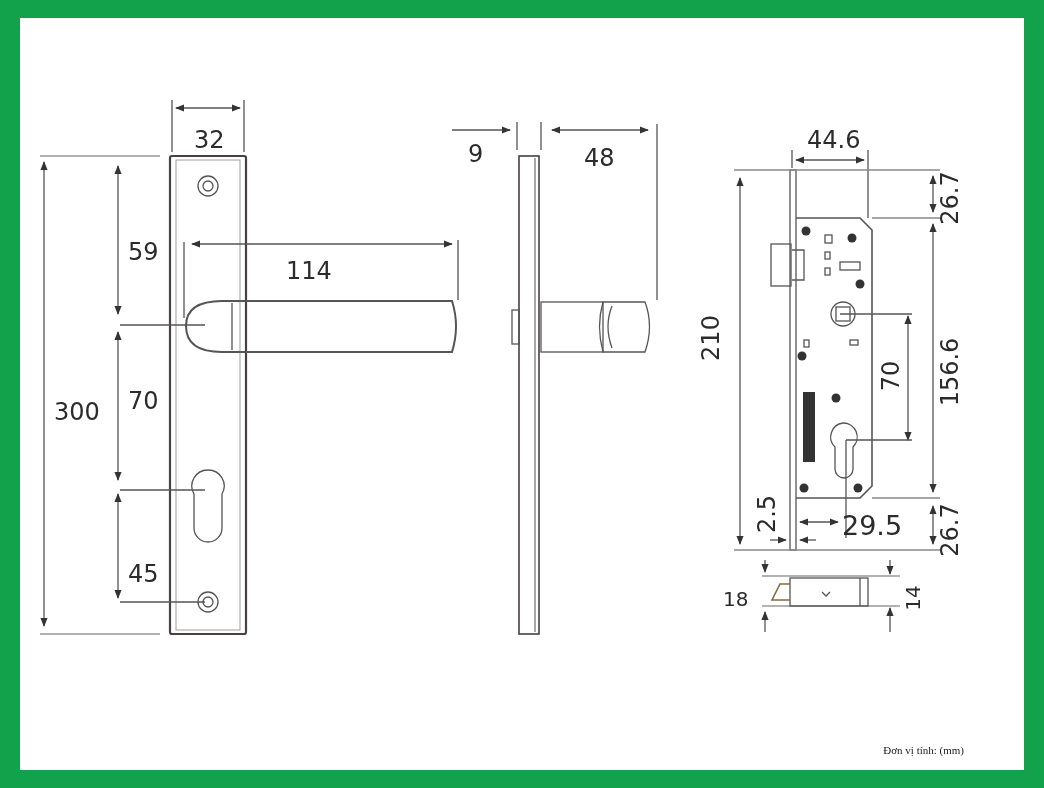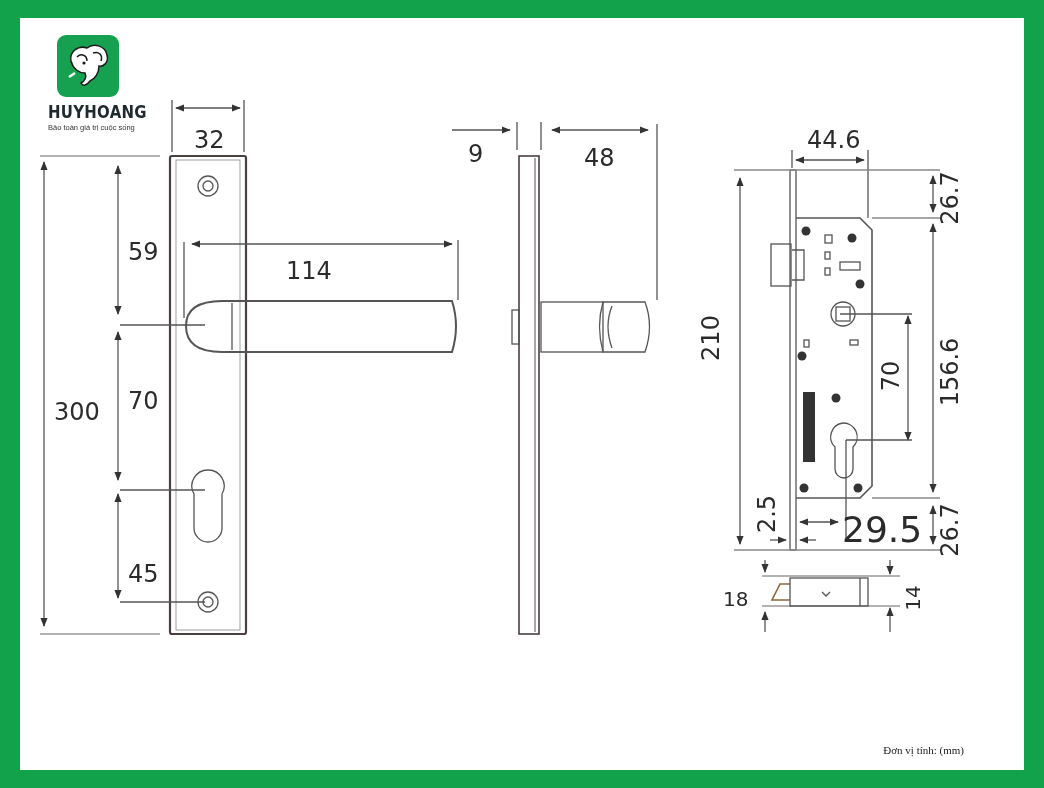--- a/index.html
+++ b/index.html
@@ -12,33 +12,20 @@
   .drawing { position:absolute; left:0; top:0; }
   .dim { position:absolute; font-size:24px; color:#2b2b2b; line-height:1; white-space:nowrap; font-family:"DejaVu Sans", sans-serif; }
   .rot { transform:rotate(-90deg); transform-origin:center; }
   .unit-note { position:absolute; right:60px; bottom:14px; font-size:11px; color:#222; font-family:Liberation Serif, serif; }
 </style>
 </head>
 <body>
 
 <div class="canvas">
 
-  <div class="logo">
-    <div class="logo-badge">
-      <svg width="62" height="62" viewBox="0 0 62 62">
-        <path d="M14 26 C12 16 22 10 30 13 C36 8 48 10 50 20 C52 28 46 32 42 31 C42 38 38 44 33 46 C30 50 26 52 24 48 C28 46 30 42 28 38 C22 38 16 34 14 26 Z" fill="#ffffff" stroke="#1b1b1b" stroke-width="1.5"></path>
-        <path d="M20 22 C24 18 30 20 30 26" fill="none" stroke="#1b1b1b" stroke-width="1.5"></path>
-        <path d="M36 18 C42 16 46 20 44 26" fill="none" stroke="#1b1b1b" stroke-width="1.5"></path>
-        <circle cx="27" cy="28" r="1.6" fill="#1b1b1b"></circle>
-        <path d="M18 38 L12 42" stroke="#ffffff" stroke-width="2.5"></path>
-      </svg>
-    </div>
-    <div class="logo-name">HUYHOANG</div>
-    <div class="logo-tag">Bảo toàn giá trị cuộc sống</div>
-  </div>
 
   <svg class="drawing" width="1004" height="752" viewBox="20 18 1004 752">
     <defs>
       <marker id="ah" viewBox="0 0 10 10" refX="9" refY="5" markerWidth="7" markerHeight="7" orient="auto-start-reverse">
         <path d="M0 1 L10 5 L0 9 Z" fill="#333"></path>
       </marker>
     </defs>
     <g stroke="#555" fill="none" stroke-width="1.3">
 
       <rect x="170" y="156" width="76" height="478" rx="2" stroke-width="2.2" stroke="#4a4040"></rect>
@@ -147,19 +134,19 @@
   <div class="dim" style="left:448px;top:124px;">9</div>
   <div class="dim" style="left:564px;top:128px;">48</div>
 
   <div class="dim" style="left:787px;top:110px;">44.6</div>
   <div class="dim rot" style="left:668px;top:308px;">210</div>
   <div class="dim rot" style="left:903px;top:168px;">26.7</div>
   <div class="dim rot" style="left:896px;top:342px;">156.6</div>
   <div class="dim rot" style="left:856px;top:346px;">70</div>
   <div class="dim rot" style="left:903px;top:500px;">26.7</div>
   <div class="dim rot" style="left:728px;top:484px;">2.5</div>
-  <div class="dim" style="left:822px;top:494px;font-size:36px;">29.5</div>
+  <div class="dim" style="left:822px;top:494px;font-size:27px;">29.5</div>
 
   <div class="dim" style="left:703px;top:571px;font-size:20px;">18</div>
   <div class="dim rot" style="left:880px;top:570px;font-size:20px;">14</div>
 
   <div class="unit-note">Đơn vị tính: (mm)</div>
 </div>
 
 </body></html>

